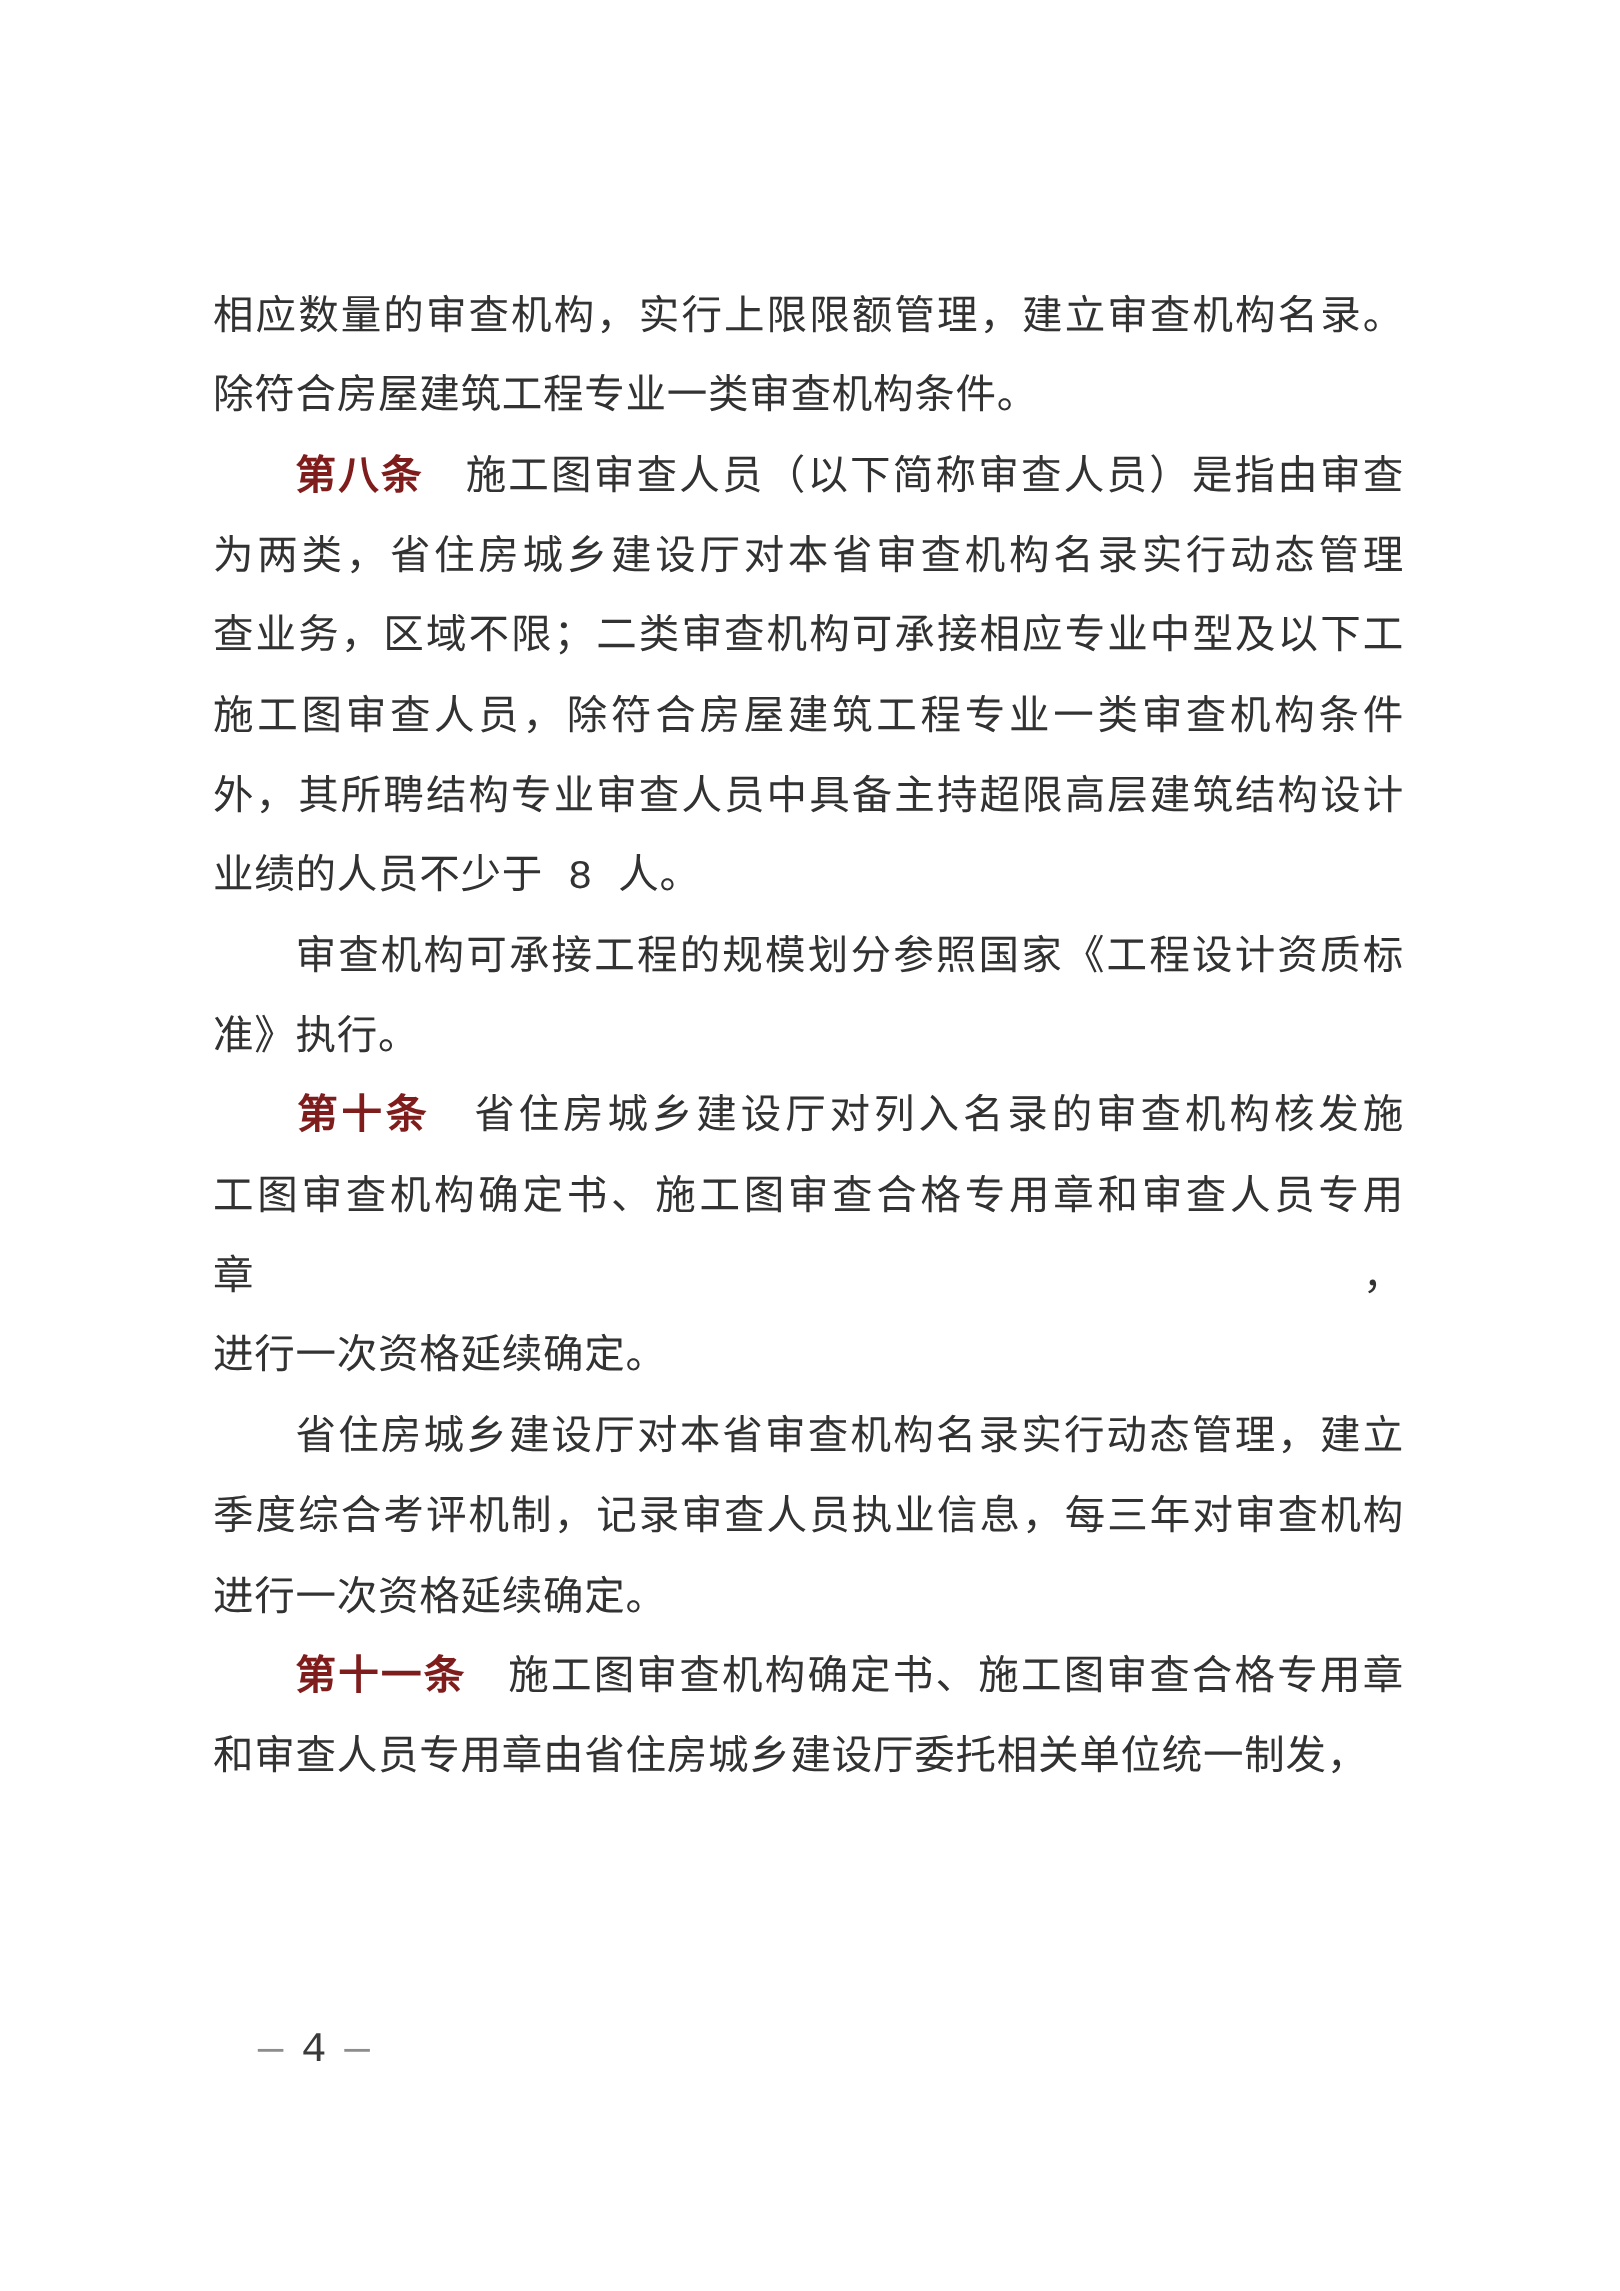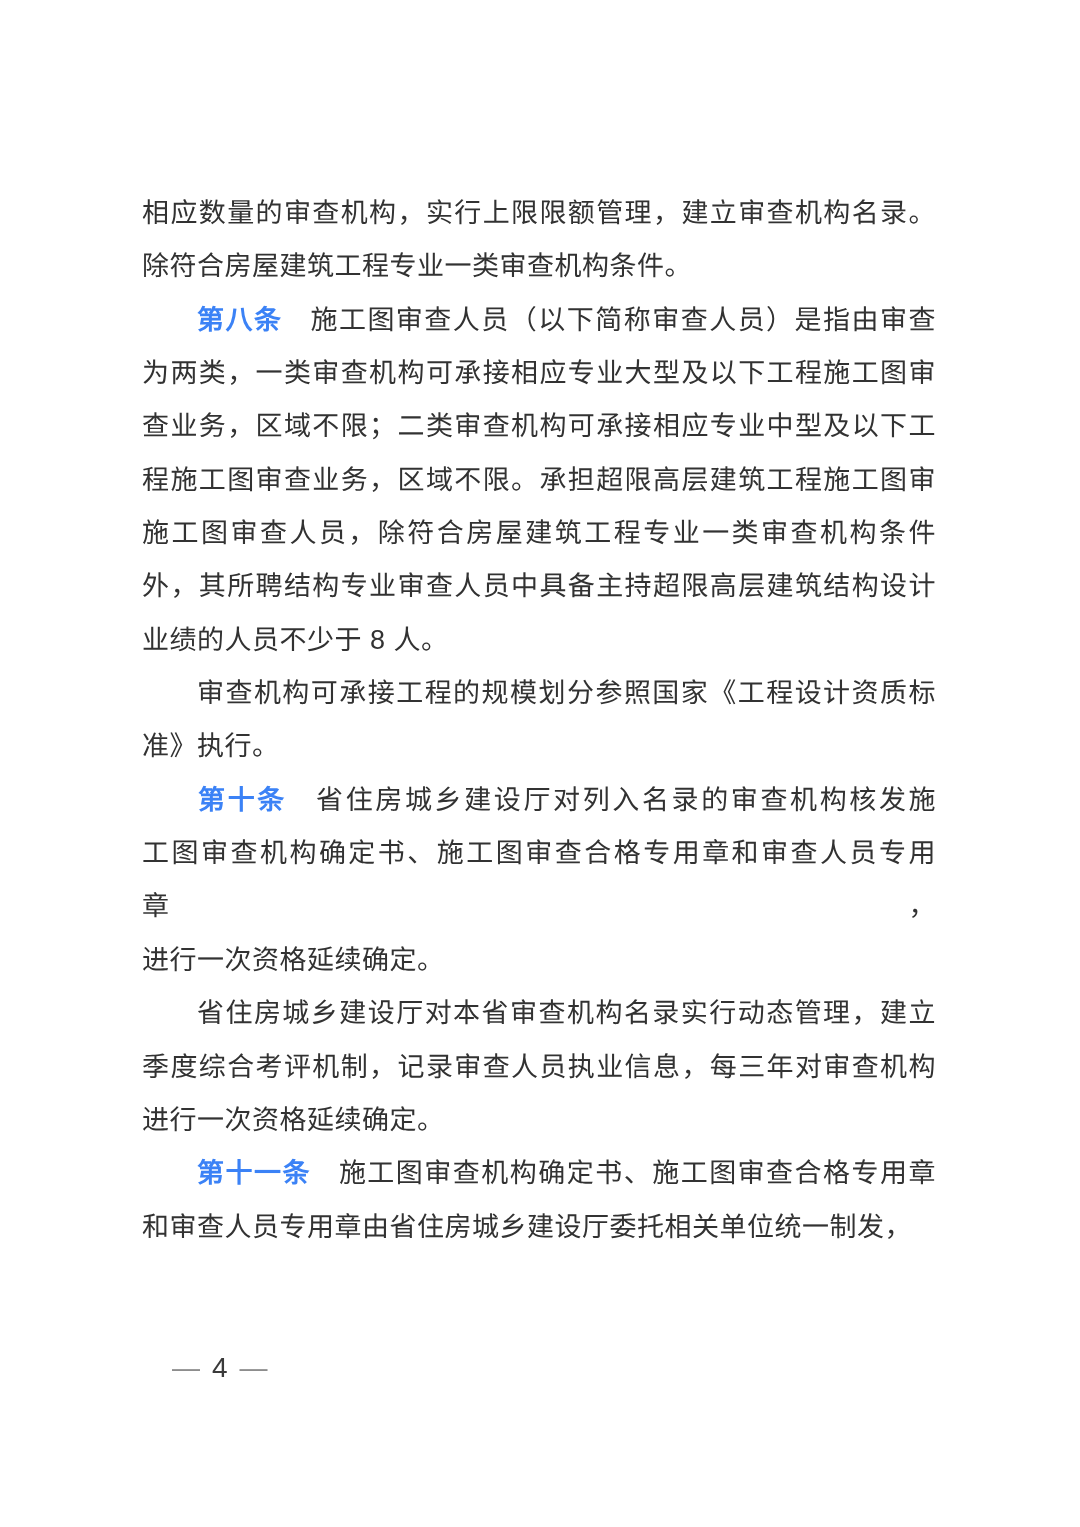--- a/index.html
+++ b/index.html
@@ -6,21 +6,21 @@
     margin: 0;
     padding: 0;
     background: #ffffff;
   }
   .page {
     position: relative;
     width: 1000px;
     height: 1527px;
     background: #ffffff;
     overflow: hidden;
-    font-family: Liberation Sans, sans-serif;
+    font-family: Liberation Mono, monospace;
   }
   .doc {
     position: absolute;
     left: 142px;
     top: 187px;
     width: 794px;
     font-size: 27px;
     line-height: 53.35px;
     color: #323232;
     letter-spacing: 0.5px;
@@ -39,21 +39,21 @@
     width: 2em;
     height: 1px;
   }
   .sep {
     display: inline-block;
     width: 1em;
     height: 1px;
   }
   b.term {
     font-weight: 700;
-    color: #3b82f6;
+    color: #7f1d1d;
   }
   .footer {
     position: absolute;
     left: 168px;
     top: 1348px;
     font-size: 28px;
     line-height: 40px;
     color: #3f3f3f;
     letter-spacing: 0;
   }
@@ -67,23 +67,22 @@
   }
 </style>
 </head>
 <body>
 
 <div class="page">
   <div class="doc">
       <div class="line">相应数量的审查机构，实行上限限额管理，建立审查机构名录。</div>
       <div class="line end">除符合房屋建筑工程专业一类审查机构条件。</div>
       <div class="line"><span class="ind"></span><b class="term">第八条</b><span class="sep"></span>施工图审查人员（以下简称审查人员）是指由审查</div>
-      <div class="line">为两类，一类审查机构可承接相应专业大型及以下工程施工图审</div>
+      <div class="line">为两类，省住房城乡建设厅对本省审查机构名录实行动态管理</div>
       <div class="line">查业务，区域不限；二类审查机构可承接相应专业中型及以下工</div>
-      <div class="line">程施工图审查业务，区域不限。承担超限高层建筑工程施工图审</div>
       <div class="line">施工图审查人员，除符合房屋建筑工程专业一类审查机构条件</div>
       <div class="line">外，其所聘结构专业审查人员中具备主持超限高层建筑结构设计</div>
       <div class="line end">业绩的人员不少于 8 人。</div>
       <div class="line"><span class="ind"></span>审查机构可承接工程的规模划分参照国家《工程设计资质标</div>
       <div class="line end">准》执行。</div>
       <div class="line"><span class="ind"></span><b class="term">第十条</b><span class="sep"></span>省住房城乡建设厅对列入名录的审查机构核发施</div>
       <div class="line">工图审查机构确定书、施工图审查合格专用章和审查人员专用章，</div>
       <div class="line end">进行一次资格延续确定。</div>
       <div class="line"><span class="ind"></span>省住房城乡建设厅对本省审查机构名录实行动态管理，建立</div>
       <div class="line">季度综合考评机制，记录审查人员执业信息，每三年对审查机构</div>

